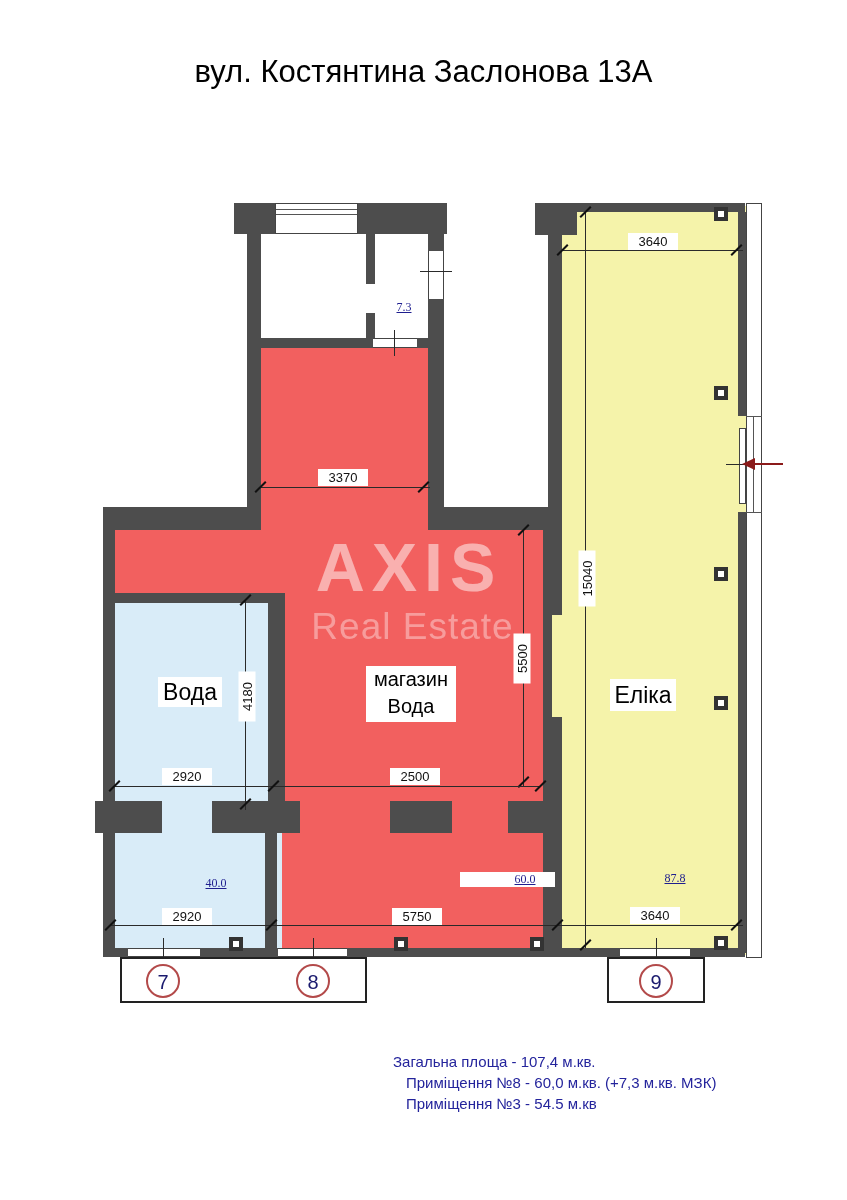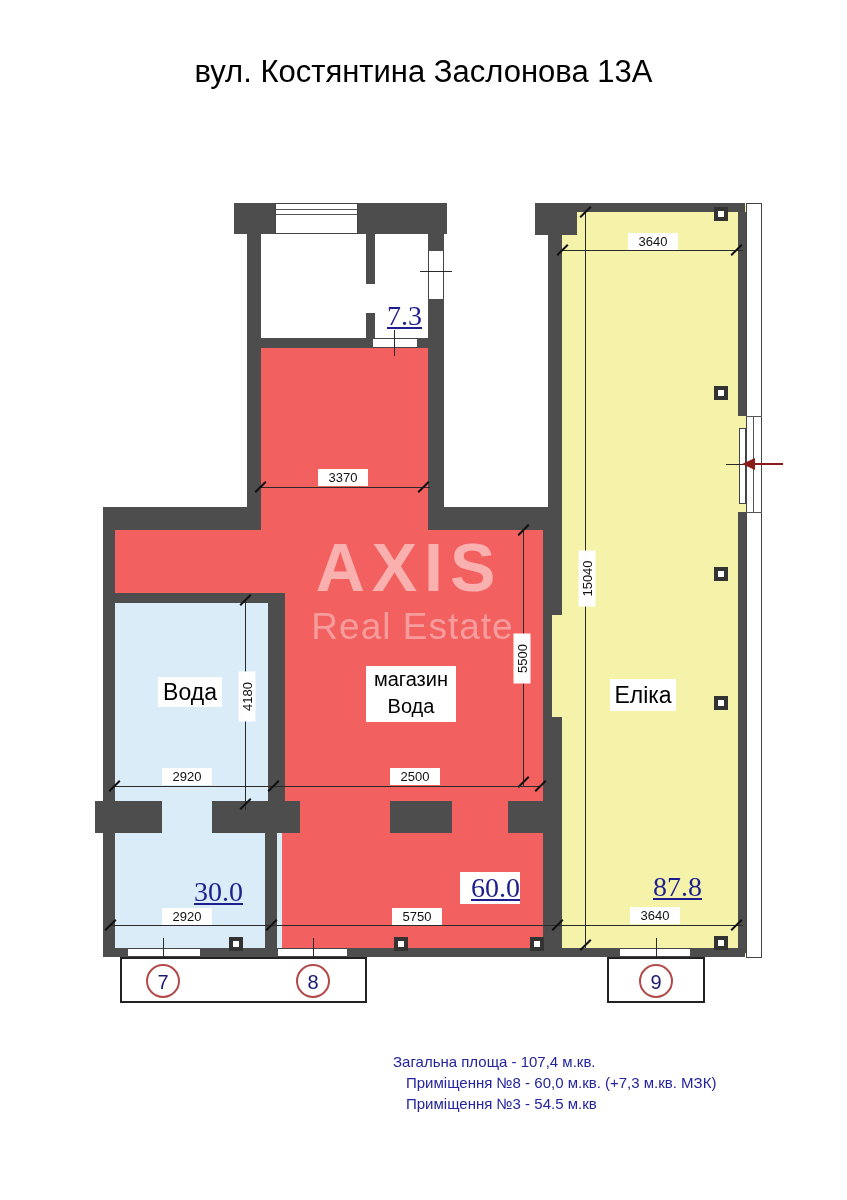--- a/index.html
+++ b/index.html
@@ -11,22 +11,22 @@
   .fill{position:absolute;}
   .wall{position:absolute;background:var(--wall,#4d4d4d);}
   .win{position:absolute;background:#fff;border:1px solid #444;box-sizing:border-box;}
   .winline{position:absolute;background:#555;}
   .thresh{position:absolute;background:#fff;border-top:1px solid #444;border-bottom:1px solid #444;box-sizing:border-box;}
   .dline{position:absolute;background:#2a2a2a;}
   .tick{position:absolute;width:15px;height:2px;background:#111;transform:rotate(-45deg);}
   .dlabel{position:absolute;background:#fff;color:#111;font-size:13px;height:17px;
           line-height:17px;text-align:center;white-space:nowrap;padding:0 2px;}
   .dlabel.v{transform:rotate(-90deg);}
-  .area{position:absolute;font-family:"Liberation Serif",serif;font-size:28px;
-        color:var(--navy,#1e1e8f);text-decoration:underline;text-align:right;}
+  .area{position:absolute;font-family:"Liberation Serif",serif;font-size:12px;
+        color:var(--navy,#1e1e8f);text-decoration:underline;text-align:center;}
   .rlabel{position:absolute;background:#fff;color:#000;text-align:center;}
   .sq{position:absolute;width:6px;height:6px;background:#fff;border:4px solid #333;}
   .porch{position:absolute;background:#fff;border:2px solid #222;box-sizing:border-box;}
   .ucirc{position:absolute;width:34px;height:34px;border-radius:50%;
          border:2px solid var(--circle-outline,#b34a4a);background:#fff;color:#1a1a6e;
          font-size:20px;line-height:33px;text-align:center;box-sizing:border-box;}
   .wm1{position:absolute;left:293px;top:528px;width:232px;text-align:center;
        font-size:68px;font-weight:bold;letter-spacing:7px;color:rgba(255,255,255,0.50);}
   .wm2{position:absolute;left:295px;top:606px;width:235px;text-align:center;
        font-size:37px;font-weight:400;letter-spacing:1px;color:rgba(255,255,255,0.38);}
@@ -153,22 +153,22 @@
   <div class="dline" style="left:110px;top:925px;width:633px;height:1px;"></div>
   <div class="tick" style="left:103px;top:924px;"></div>
   <div class="tick" style="left:264px;top:924px;"></div>
   <div class="tick" style="left:550px;top:924px;"></div>
   <div class="tick" style="left:729px;top:924px;"></div>
   <div class="dlabel" style="left:162px;top:908px;width:46px;">2920</div>
   <div class="dlabel" style="left:392px;top:908px;width:46px;">5750</div>
   <div class="dlabel" style="left:630px;top:907px;width:46px;">3640</div>
 
   <div class="area" style="left:386px;top:300px;width:36px;">7.3</div>
-  <div class="area" style="left:194px;top:876px;width:44px;">30.0</div>
-  <div class="area" style="left:460px;top:872px;width:60px;background:#fff;">60.0</div>
+  <div class="area" style="left:194px;top:876px;width:44px;">40.0</div>
+  <div class="area" style="left:460px;top:872px;width:60px;background:#fff;padding-left:35px;">60.0</div>
   <div class="area" style="left:653px;top:871px;width:44px;">87.8</div>
 
   <div class="rlabel" style="left:158px;top:677px;width:64px;height:30px;font-size:23px;line-height:30px;">Вода</div>
   <div class="rlabel" style="left:366px;top:666px;width:90px;height:56px;font-size:20px;line-height:27px;">
     <div>магазин</div>
     <div>Вода</div>
   </div>
   <div class="rlabel" style="left:610px;top:679px;width:66px;height:32px;font-size:23px;line-height:32px;">Еліка</div>
 
   <div class="sq" style="left:714px;top:207px;"></div>

